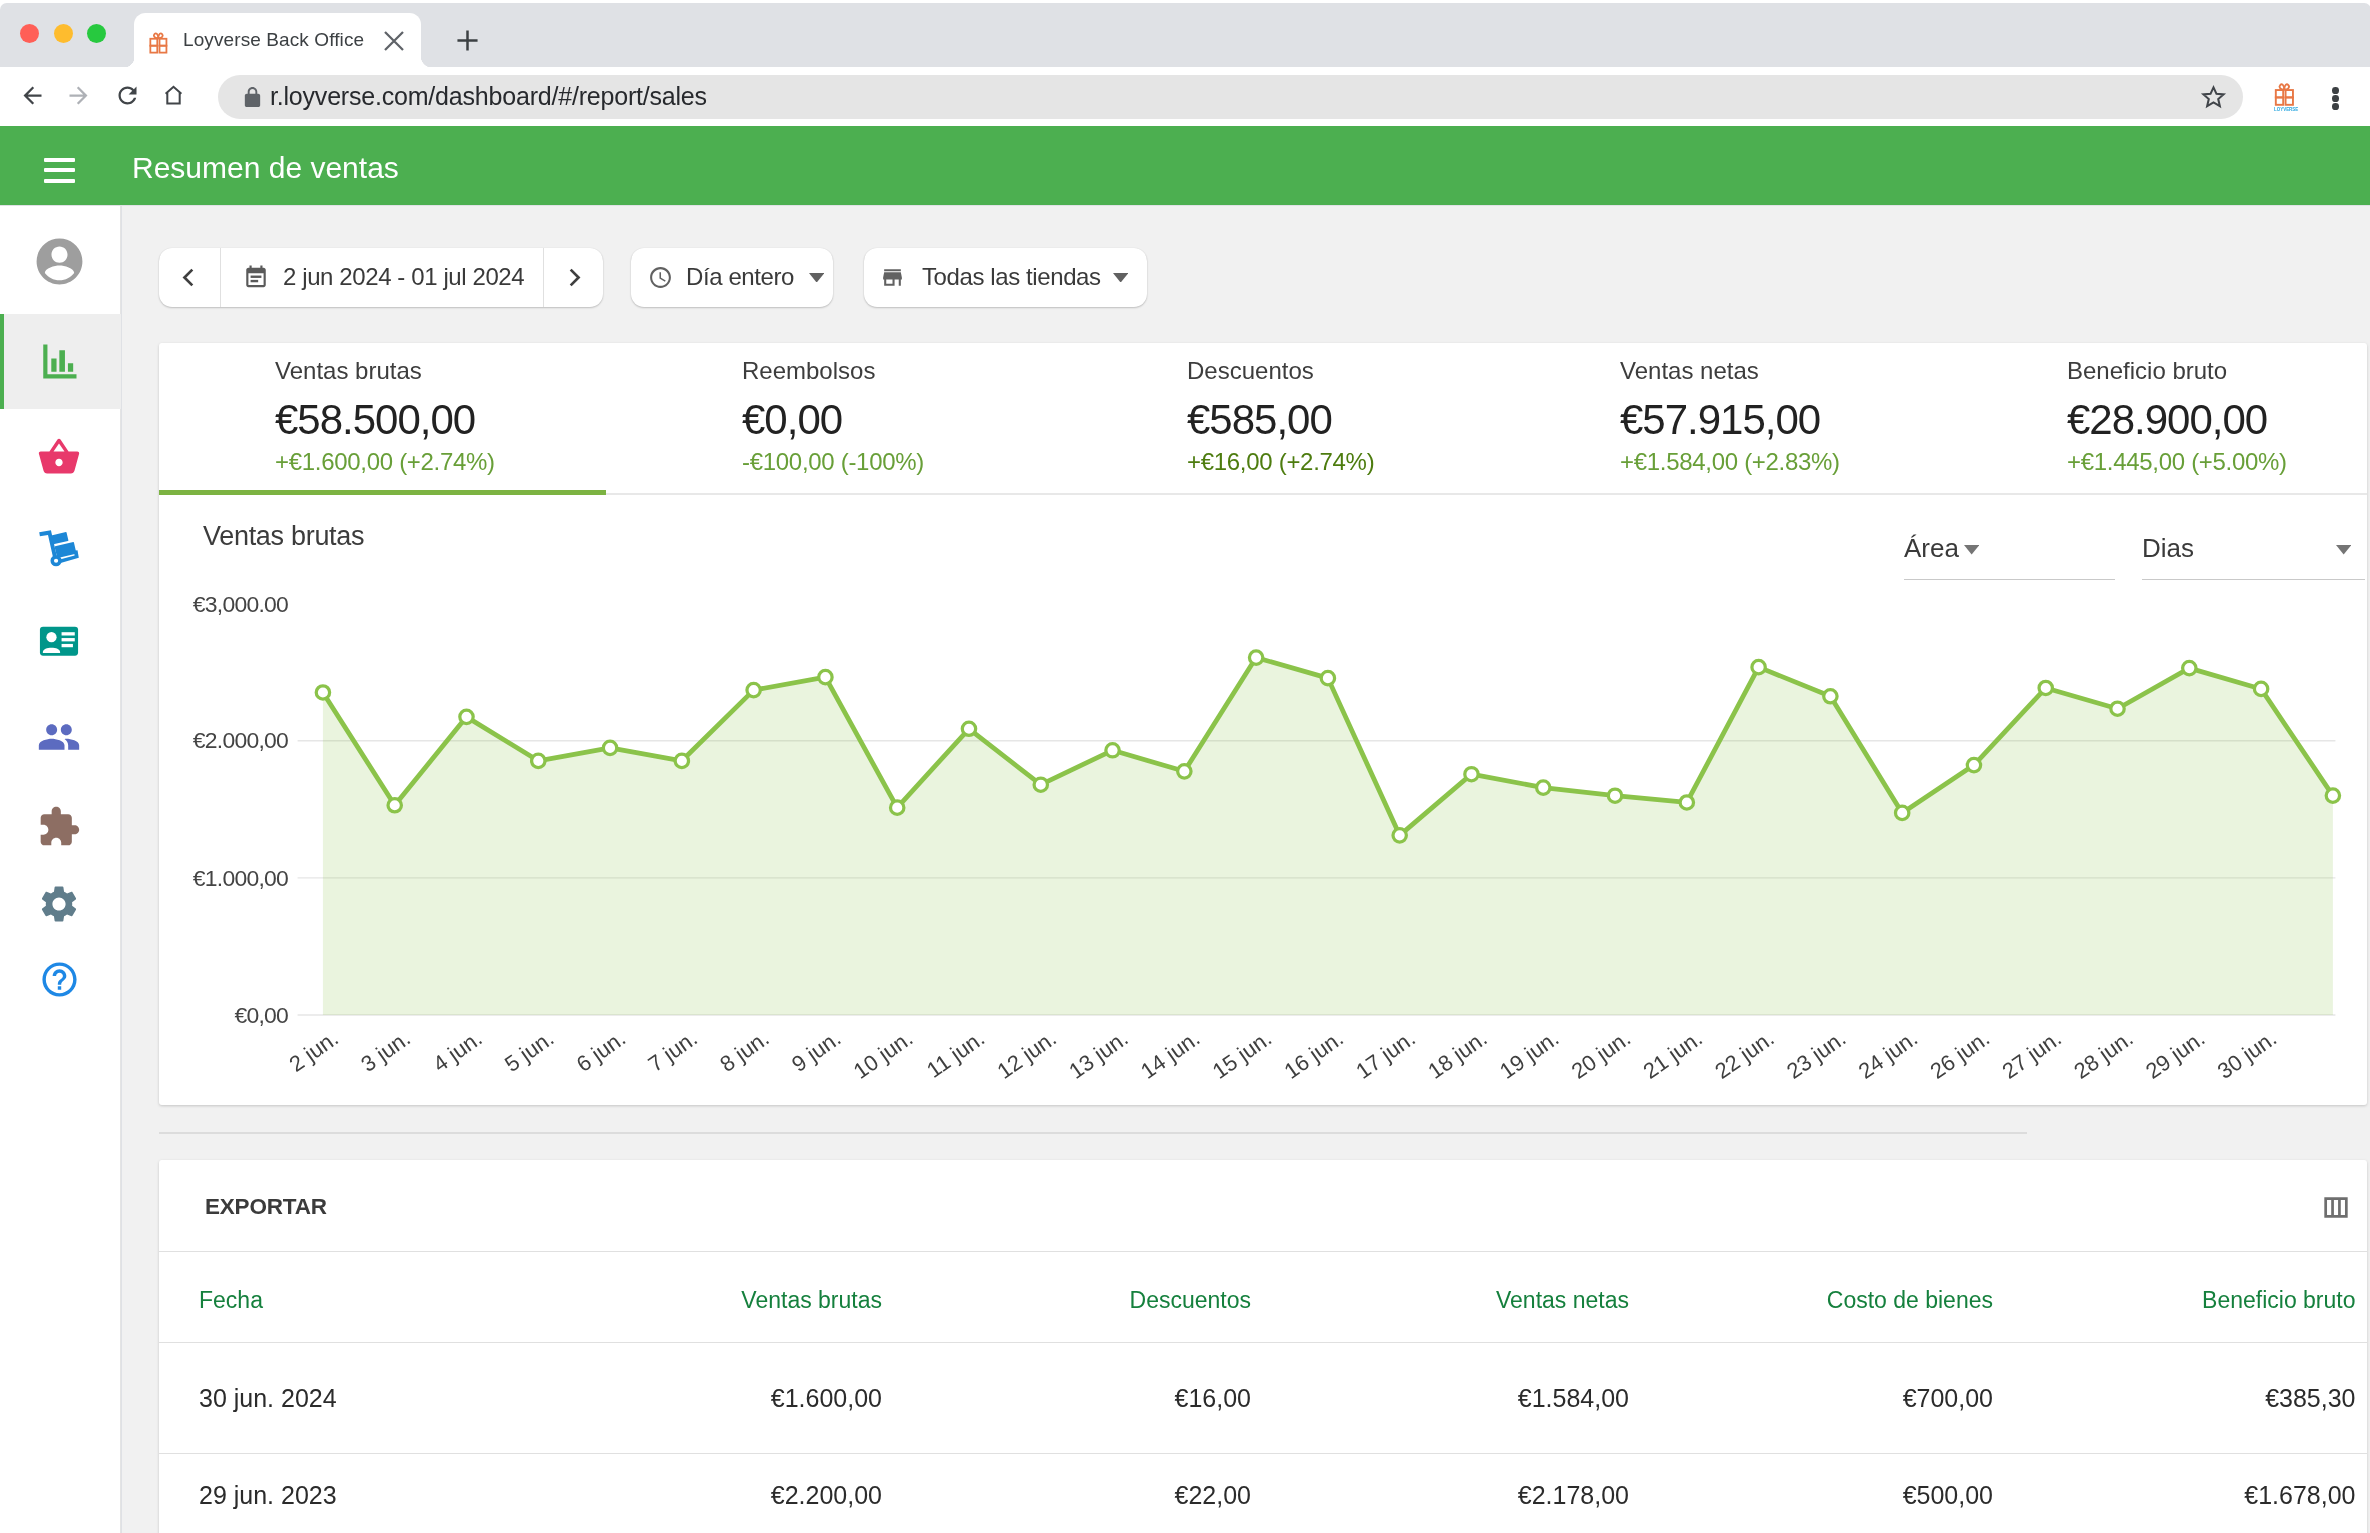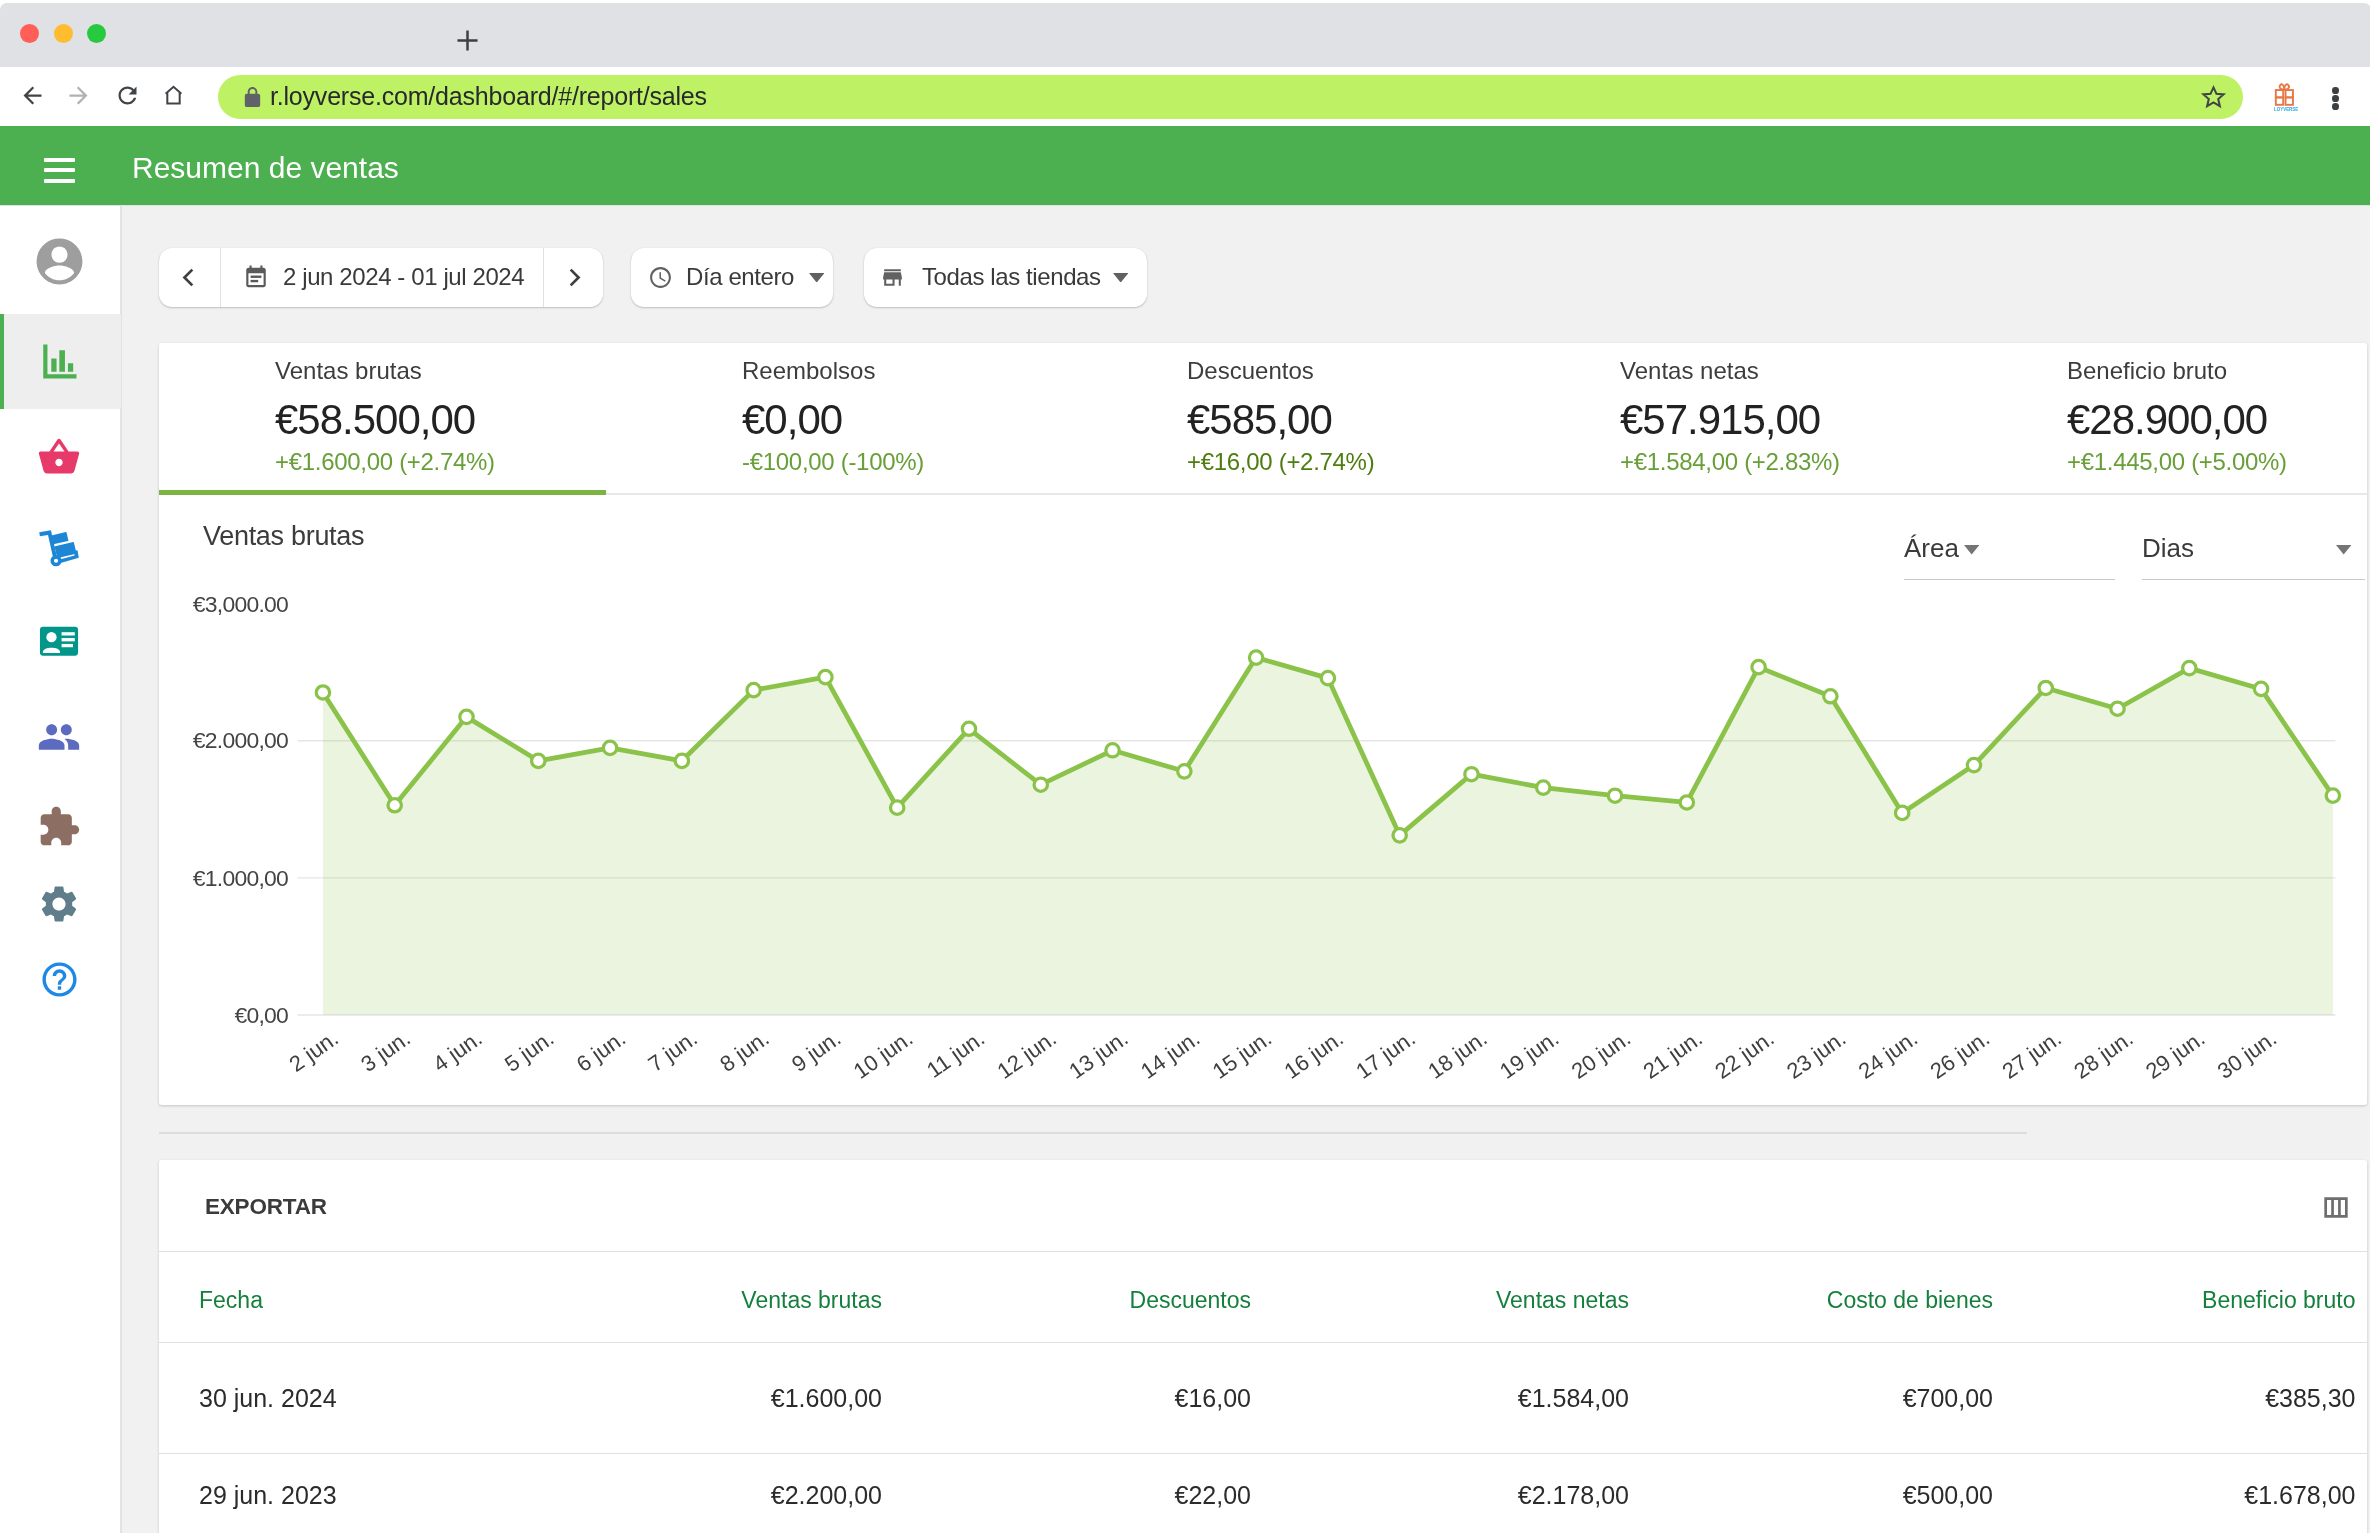--- a/index.html
+++ b/index.html
@@ -7,21 +7,21 @@
   #win { position:absolute; top:2.9px; left:0; width:2371px; height:1530px; background:#dfe1e5; border-radius:6.7px 6.7px 0 0; overflow:hidden; }
   
   .tl { position:absolute; top:21px; width:19px; height:19px; border-radius:50%; }
   
   #tab { position:absolute; left:134px; top:10.5px; width:287px; height:54px; background:#fff; border-radius:11.5px 11.5px 0 0; }
   #tab:before { content:""; position:absolute; left:-11.5px; bottom:0; width:11.5px; height:11.5px; background:radial-gradient(circle at 0 0, transparent 11.5px, #fff 12px); }
   #tab:after { content:""; position:absolute; right:-11.5px; bottom:0; width:11.5px; height:11.5px; background:radial-gradient(circle at 11.5px 0, transparent 11.5px, #fff 12px); }
   #tabtitle { position:absolute; left:49px; top:15.3px; font-size:19px; color:#3c4043; letter-spacing:0.1px; }
   
   #toolbar { position:absolute; top:64px; left:0; width:2371px; height:59px; background:#fff; }
-  #omni { position:absolute; left:218px; top:8.6px; width:2025px; height:44px; border-radius:22px; background:#bef264; }
+  #omni { position:absolute; left:218px; top:8.6px; width:2025px; height:44px; border-radius:22px; background:#e5e5e5; }
   #url { position:absolute; left:52px; top:6.7px; font-size:25px; color:#27292d; letter-spacing:-0.2px; }
   
   #appbar { position:absolute; top:123px; left:0; width:2371px; height:79px; background:#4caf50; }
   #appbar .title { position:absolute; left:132px; top:25px; font-size:30px; color:#fff; }
   
   #sidebar { position:absolute; top:203px; left:0; width:121px; height:1328px; background:#fff; border-right:1px solid #e4e4e4; }
   #selrow { position:absolute; top:108px; left:0; width:121px; height:95px; background:#eeeeee; border-left:4.8px solid #4caf50; }
   .sbi { position:absolute; left:0; width:121px; text-align:center; }
   
   #main { position:absolute; top:203px; left:122px; width:2248px; height:1335px; background:#f1f1f1; }
@@ -35,20 +35,36 @@
   .hdrcell { font-size:23px; color:#15803d; }
   .rowcell { font-size:25px; color:#2b2b2b; }
 </style>
 </head>
 <body>
 <div id="win">
 
   <div class="tl" style="left:20px; background:#ff5f57;"></div>
   <div class="tl" style="left:54px; background:#febc2e;"></div>
   <div class="tl" style="left:87px; background:#27c93f;"></div>
+  <div id="tab">
+    <svg style="position:absolute;left:15.3px;top:16.3px" width="19" height="24" viewBox="0 0 17 21">
+      <g fill="none" stroke="#e87845" stroke-width="1.6">
+        <rect x="1.2" y="7.6" width="6.2" height="6.2"></rect>
+        <rect x="9.4" y="7.6" width="6.2" height="6.2"></rect>
+        <rect x="1.2" y="13.8" width="6.2" height="6.2"></rect>
+        <rect x="9.4" y="13.8" width="6.2" height="6.2"></rect>
+        <path d="M8.3 7.2 C4.5 7.2 3.6 4.8 4.9 3.4 C6.2 2 8.3 3.2 8.3 7.2 Z"></path>
+        <path d="M8.3 7.2 C12.1 7.2 13 4.8 11.7 3.4 C10.4 2 8.3 3.2 8.3 7.2 Z"></path>
+      </g>
+    </svg>
+    <span id="tabtitle">Loyverse Back Office</span>
+    <svg style="position:absolute;left:248px;top:15.3px" width="24" height="24" viewBox="0 0 20 20">
+        <path d="M2.5 2.5 L17.5 17.5 M17.5 2.5 L2.5 17.5" stroke="#5f6368" stroke-width="1.9" fill="none"></path>
+      </svg>
+  </div>
   <svg style="position:absolute;left:456px;top:26px" width="23" height="23" viewBox="0 0 24 24">
       <path d="M12 1.5 V22.5 M1.5 12 H22.5" stroke="#3c4043" stroke-width="2.6" fill="none"></path>
     </svg>
 
   <div id="toolbar">
     <svg style="position:absolute;left:19px;top:15.3px" width="27" height="27" viewBox="0 0 24 24">
         <path fill="#414549" d="M20 11H7.83l5.59-5.59L12 4l-8 8 8 8 1.41-1.41L7.83 13H20v-2z"></path>
       </svg>
     <svg style="position:absolute;left:65px;top:15.3px" width="27" height="27" viewBox="0 0 24 24">
         <path fill="#aeb1b6" d="M4 13h12.17l-5.59 5.59L12 20l8-8-8-8-1.42 1.41L16.17 11H4v2z"></path>

